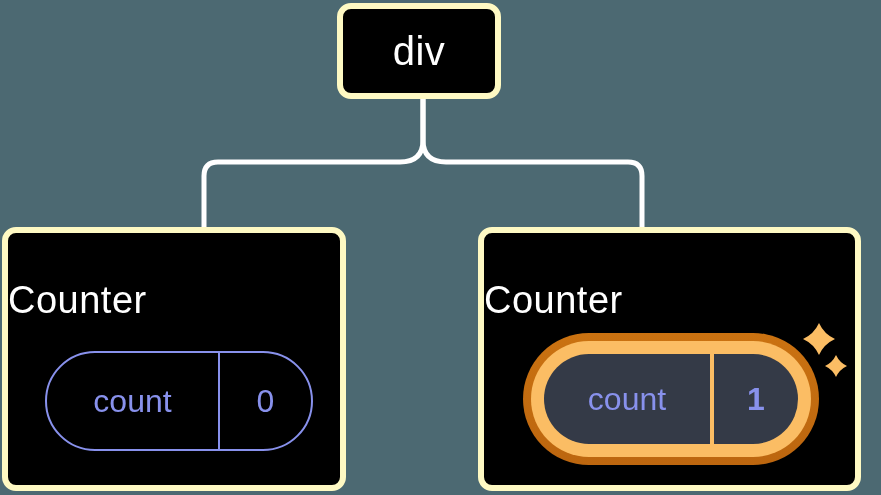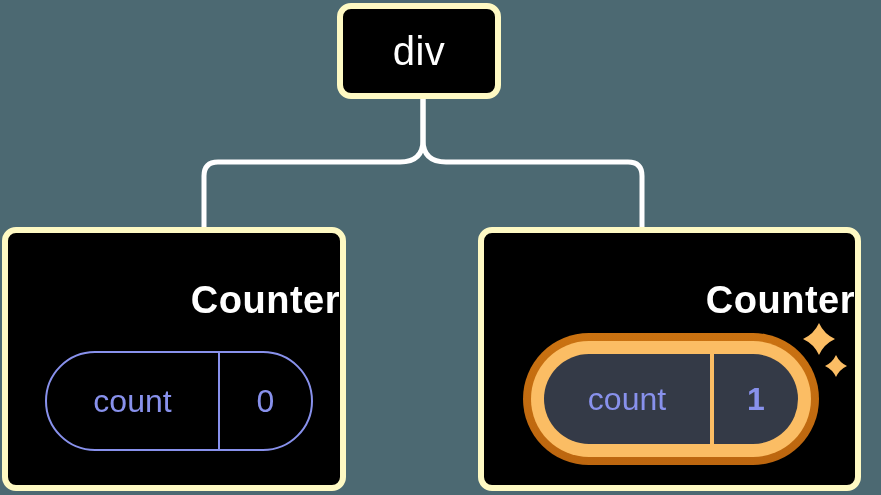--- a/index.html
+++ b/index.html
@@ -41,24 +41,24 @@
     font-size: 40px;
     font-weight: 500;
     letter-spacing: 0.5px;
   }
 
   .node-counter-left  { left: 2px;   top: 227px; width: 344px; height: 264px; }
   .node-counter-right { left: 478px; top: 227px; width: 383px; height: 264px; }
 
   .counter-title {
     margin-top: 46px;
-    text-align: right;
+    text-align: left;
     color: #FFFFFF;
     font-size: 38px;
-    font-weight: 700;
+    font-weight: 400;
     letter-spacing: 0.5px;
   }
 
   
   .state-pill {
     position: absolute;
     left: 37px; top: 118px;
     box-sizing: border-box;
     width: 268px; height: 100px;
     border: 2.5px solid #8891EC;

